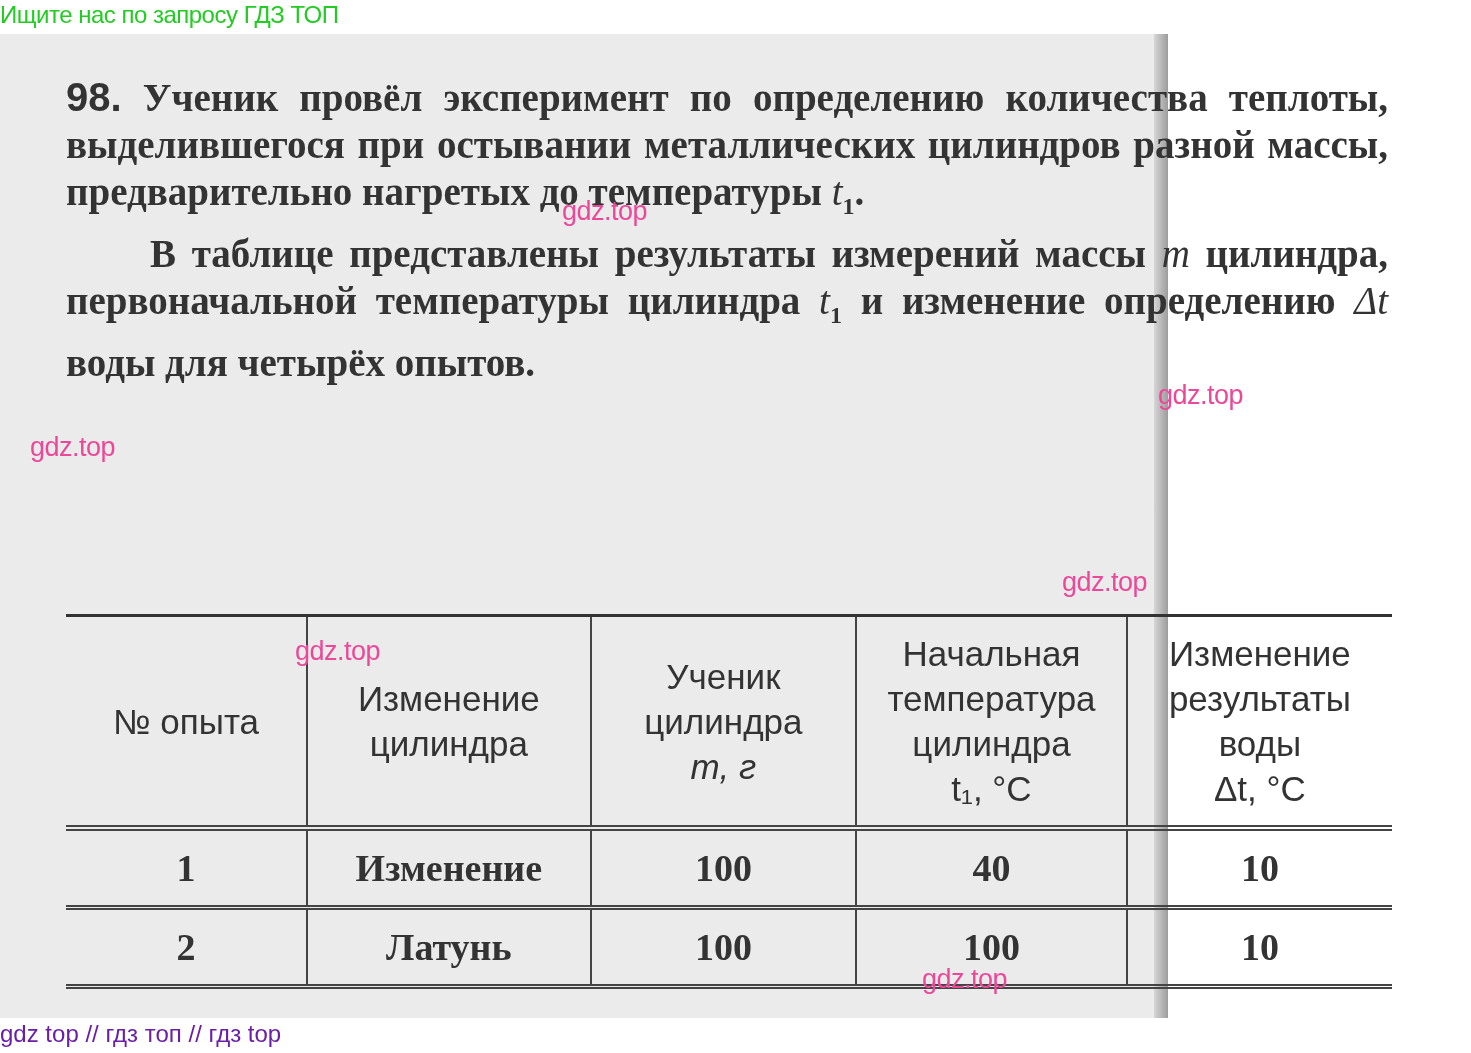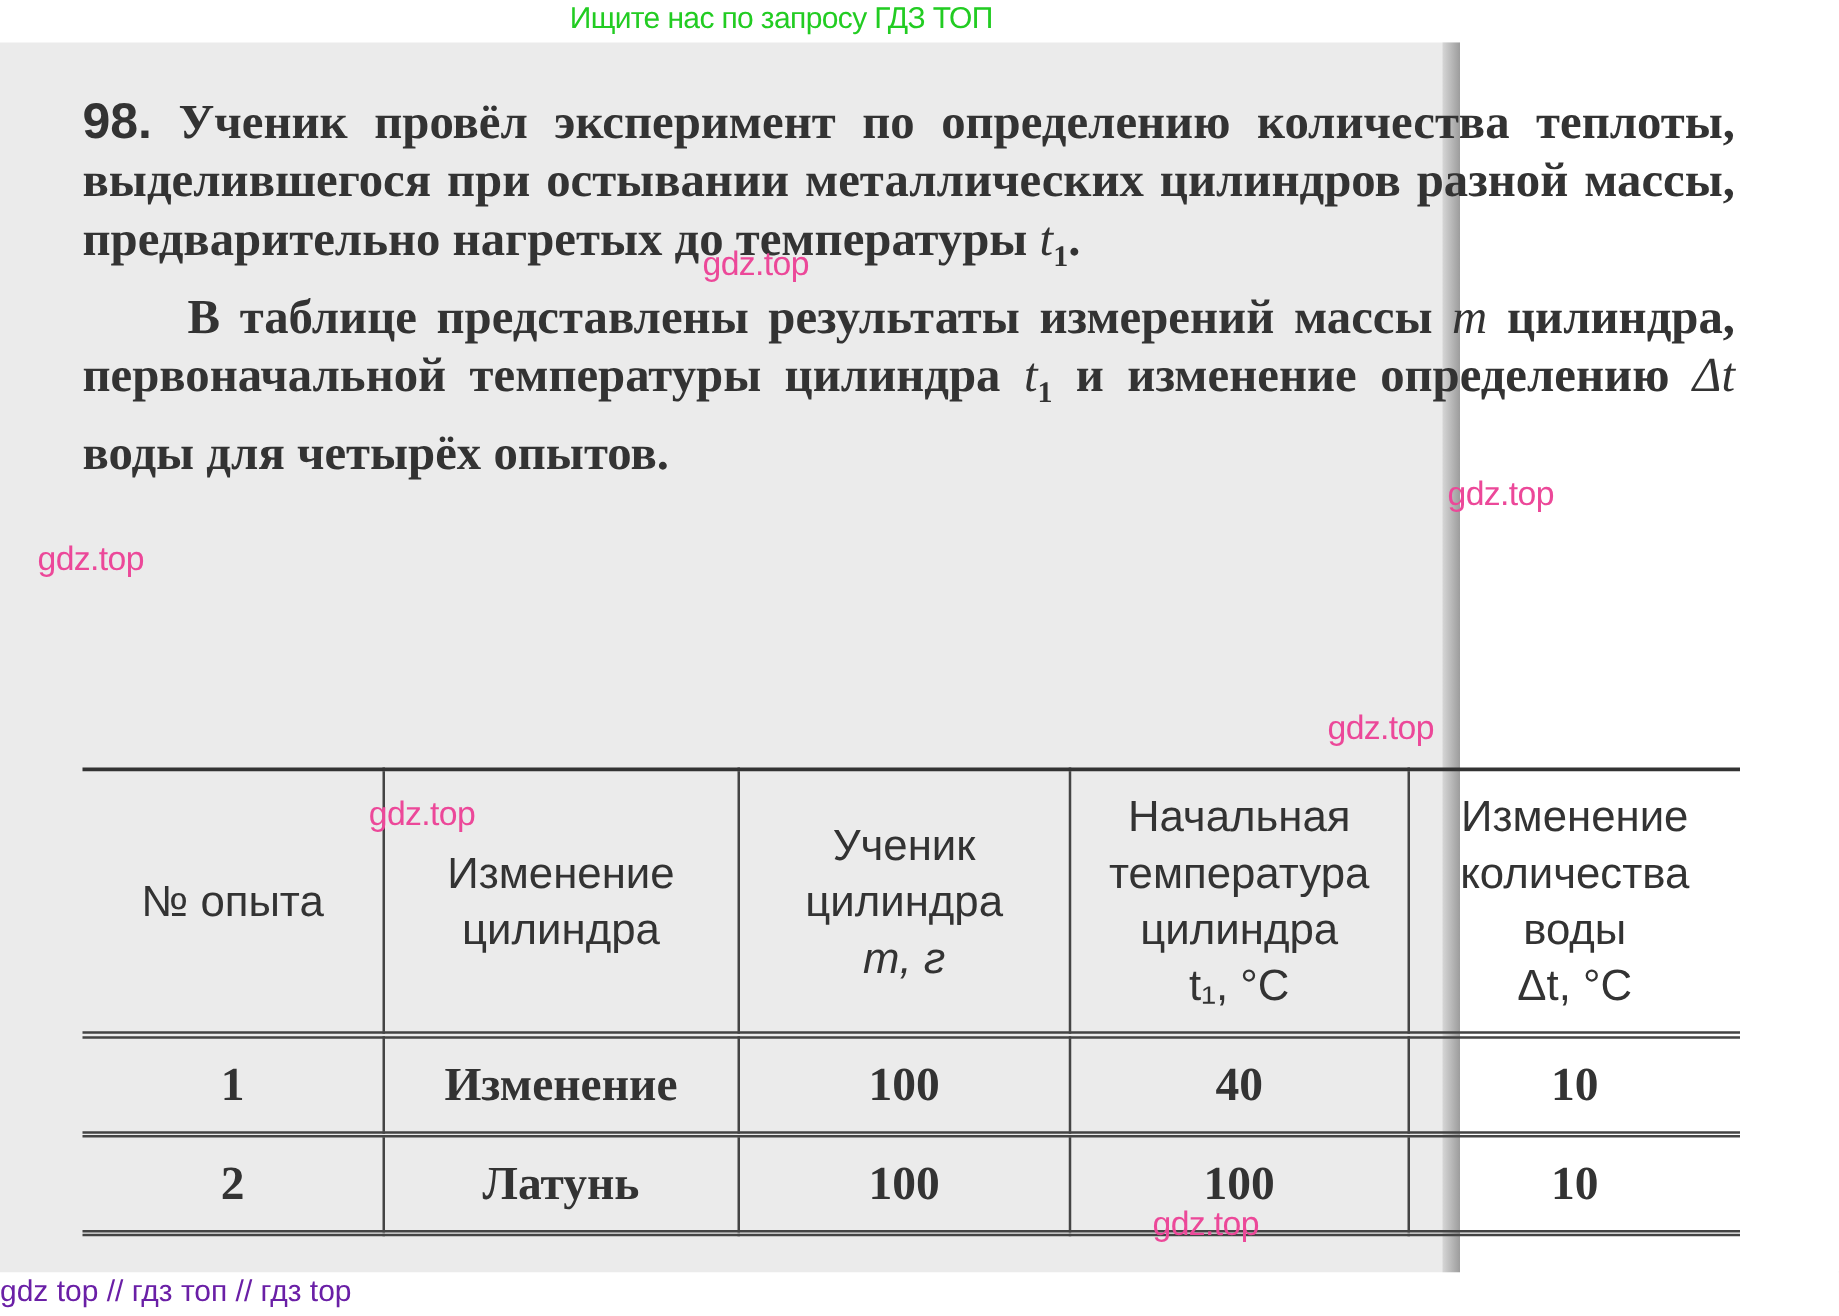--- a/index.html
+++ b/index.html
@@ -3,21 +3,21 @@
 <meta charset="utf-8">
 <style>
   html, body { margin:0; padding:0; }
   body {
     width:1471px; height:1053px; position:relative; overflow:hidden;
     background:#ffffff;
     font-family:"Liberation Serif", serif;
   }
   .top-banner {
     position:absolute; left:0; top:0; width:1250px; height:34px;
-    background:#ffffff; text-align:center;
+    background:#ffffff; text-align:left;
     font-family:"Liberation Sans", sans-serif; font-size:24px; color:#22cc22;
     line-height:30px; letter-spacing:-0.5px;
   }
   .page {
     position:absolute; left:0; top:34px; width:1168px; height:984px;
     background:#ebebeb;
   }
   .page .edge {
     position:absolute; right:0; top:0; width:14px; height:100%;
     background:linear-gradient(to right,#d6d6d6,#9c9c9c);
@@ -84,21 +84,21 @@
     </p>
   </div>
 
   <table class="data-table">
     <thead>
       <tr>
         <th class="c1"><span>№ опыта</span></th>
         <th class="c2"><span>Изменение цилиндра</span></th>
         <th class="c3"><span>Ученик цилиндра</span><br><i>m, г</i></th>
         <th class="c4"><span>Начальная температура цилиндра</span><br><span>t₁, °С</span></th>
-        <th class="c5"><span>Изменение количества воды</span><br><span>Δt, °С</span></th>
+        <th class="c5"><span>Изменение результаты воды</span><br><span>Δt, °С</span></th>
       </tr>
     </thead>
     <tbody>
       <tr>
         <td>1</td>
         <td>Изменение</td>
         <td>100</td>
         <td>40</td>
         <td>10</td>
       </tr>

